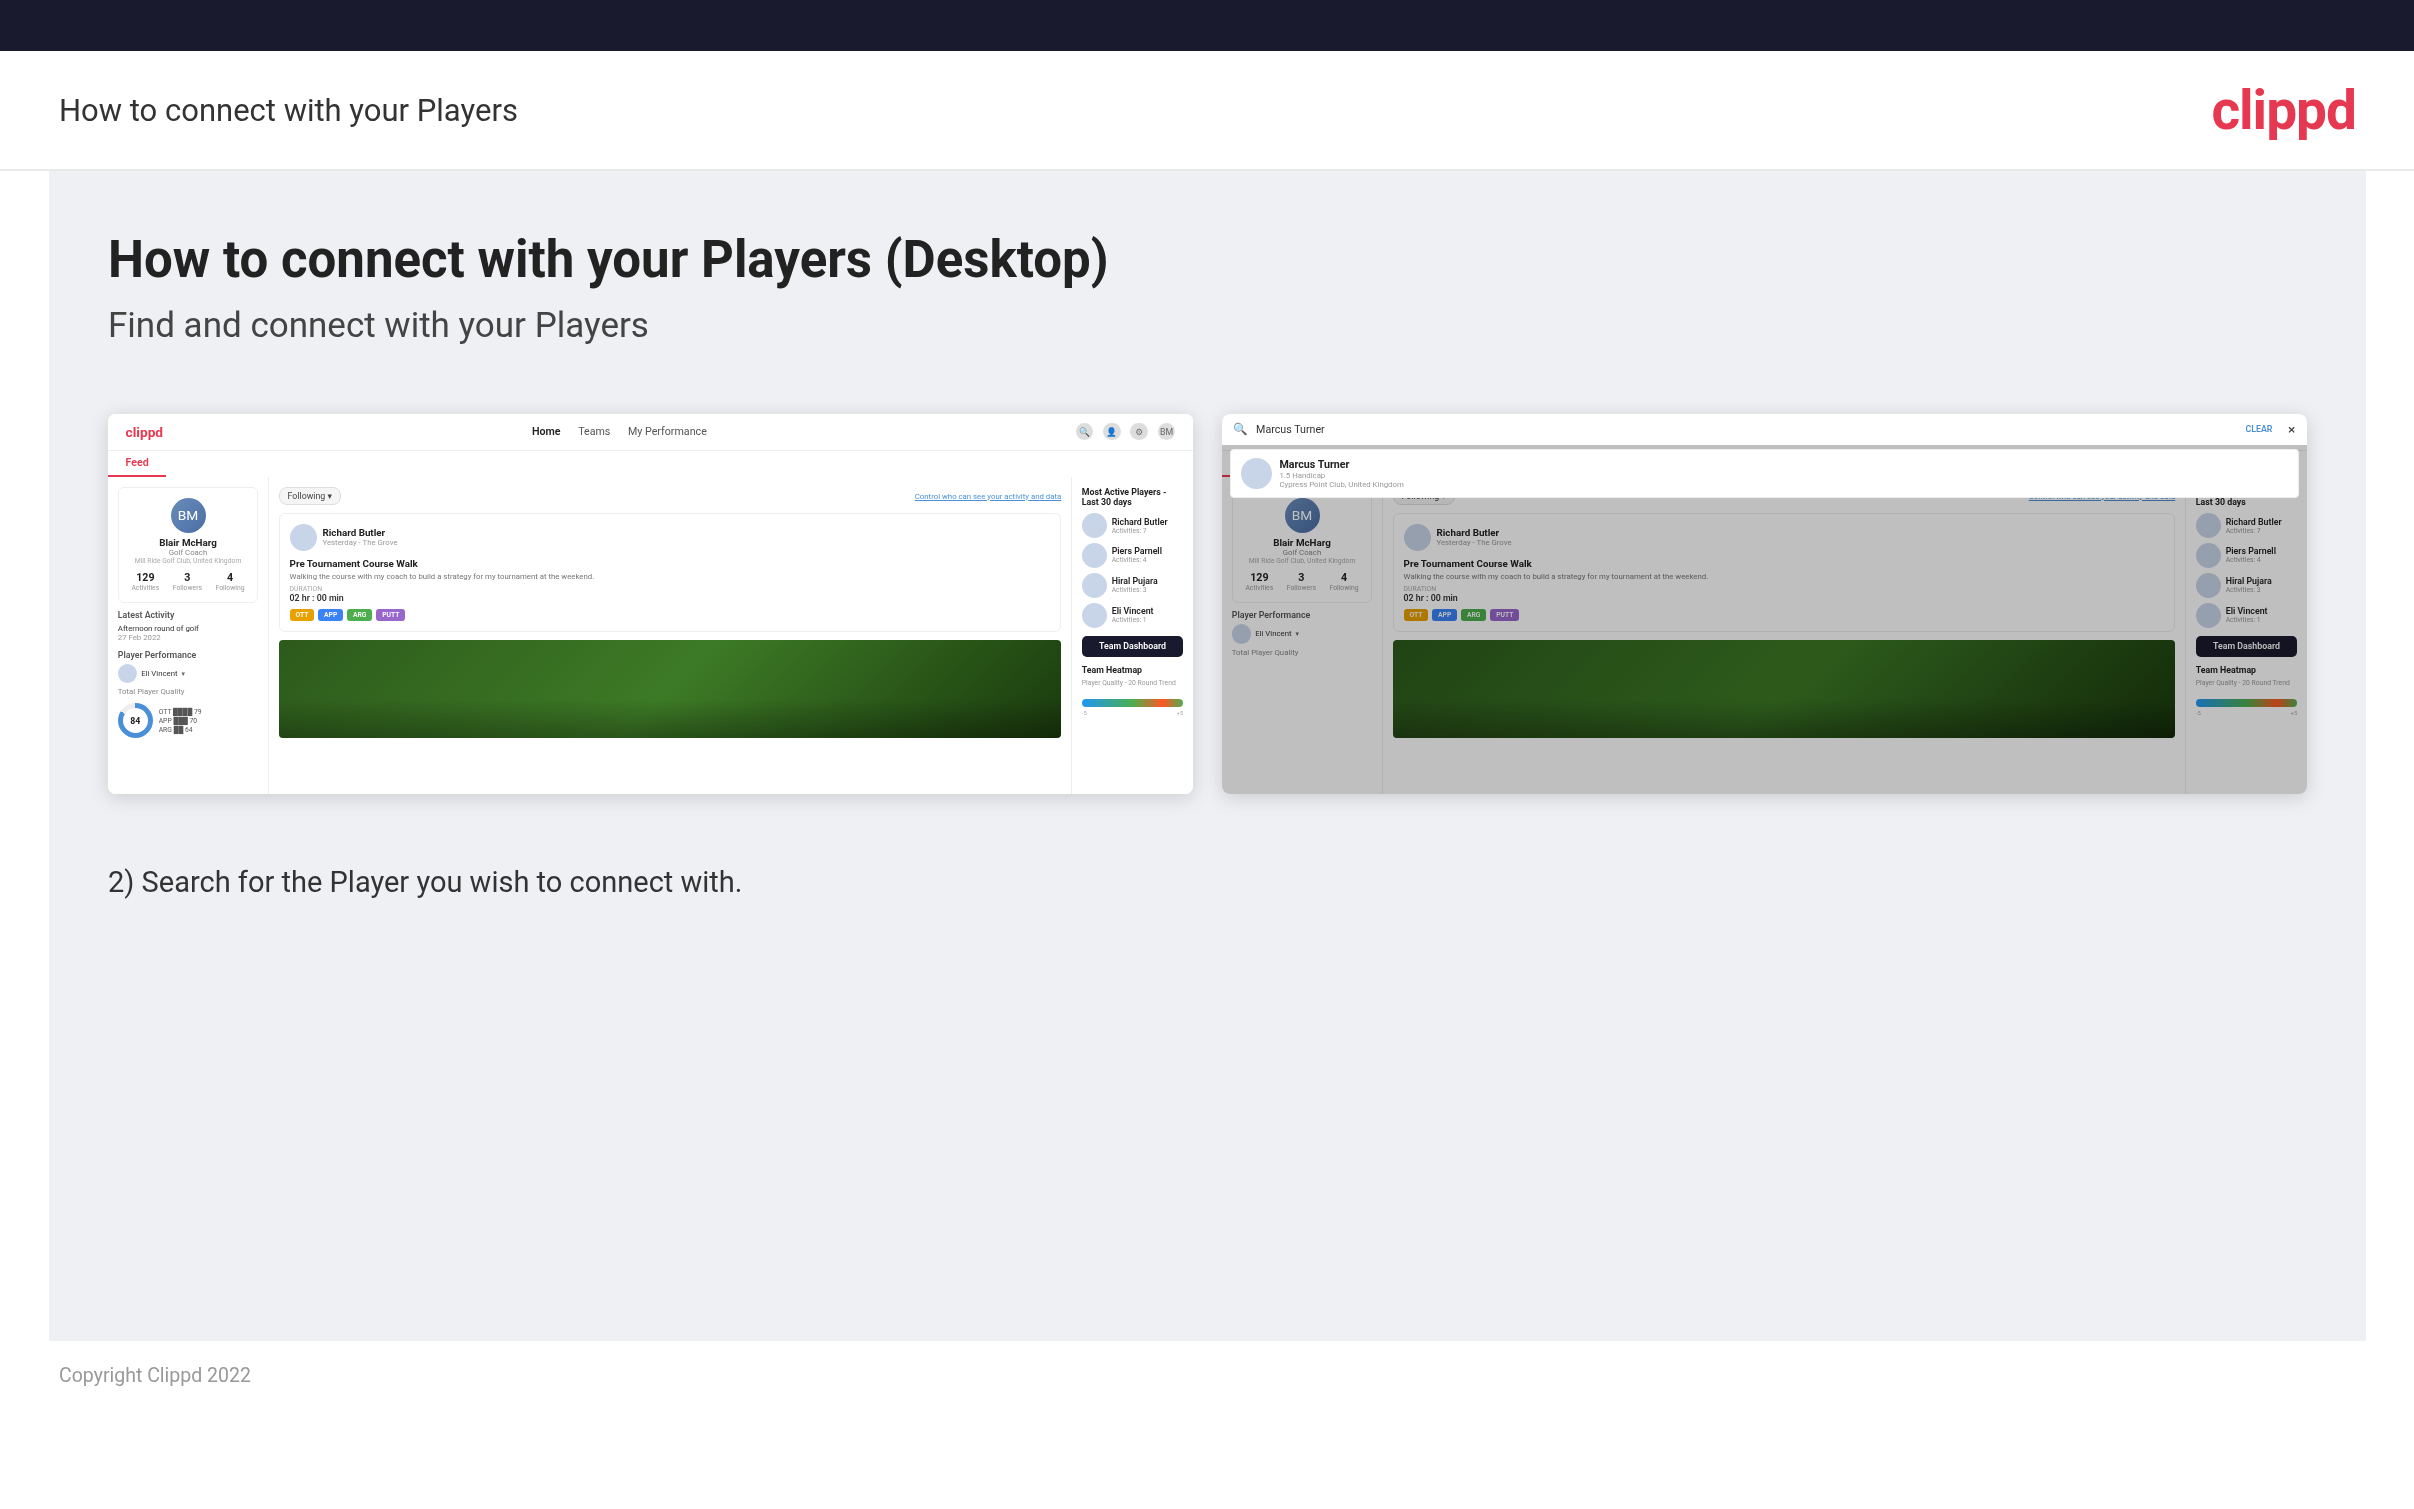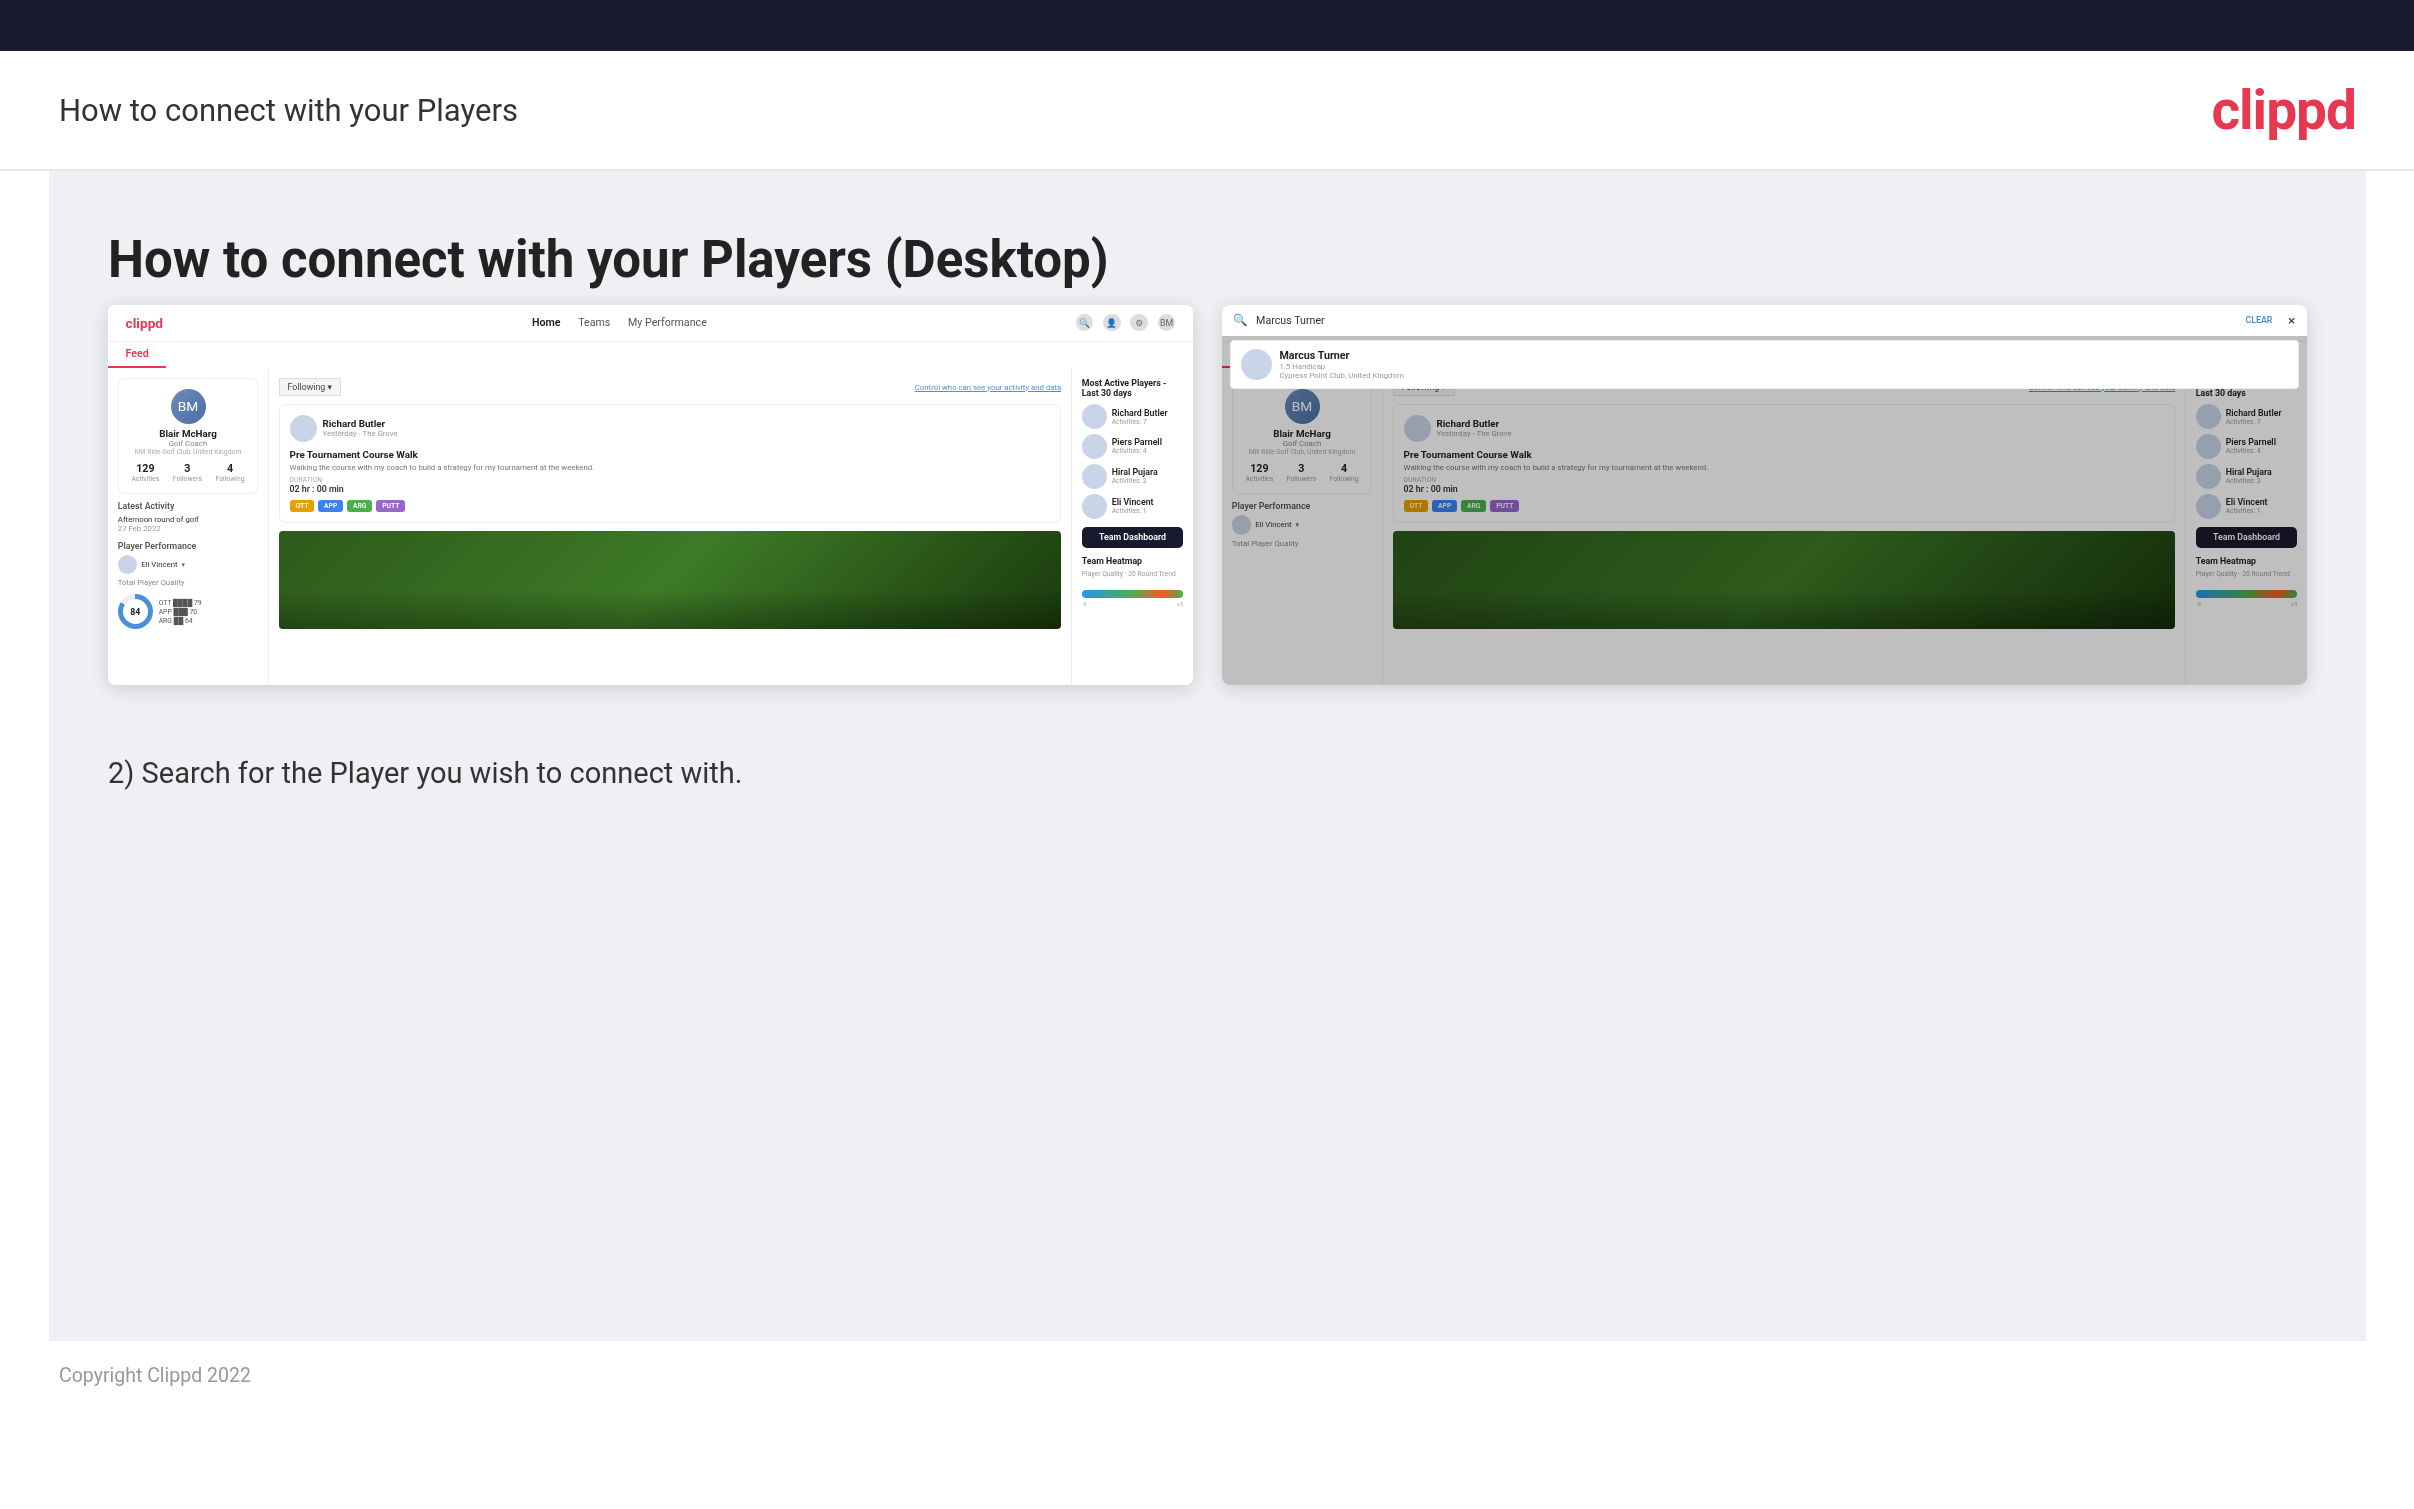--- a/index.html
+++ b/index.html
@@ -236,21 +236,21 @@
     }
     .mini-following-bar {
       display: flex;
       align-items: center;
       justify-content: space-between;
       margin-bottom: 7.8px;
     }
     .mini-following-btn {
       background: #f5f5f5;
       border: 1px solid #ddd;
-      border-radius: 0;
+      border-radius: 8px;
       padding: 2.9px 7.8px;
       font-size: 8.8px;
       color: #444;
     }
     .mini-control-link {
       font-size: 7.8px;
       color: #4a90d9;
       text-decoration: underline;
     }
 
@@ -438,20 +438,21 @@
 <div class="top-bar"></div>
 
 <div class="header">
   <span class="header-title">How to connect with your Players</span>
   <span class="logo-text">clippd</span>
 </div>
 
 <div class="main-content">
 
   <div class="hero-title">How to connect with your Players (Desktop)</div>
+  <div class="hero-subtitle">Find and connect with your Players</div>
 
   <div class="screenshots-row">
 
     <div class="screenshot-block">
       <div class="mini-app">
 
         
         <div class="mini-nav">
           <span class="mini-nav-logo">clippd</span>
           <div class="mini-nav-links">

